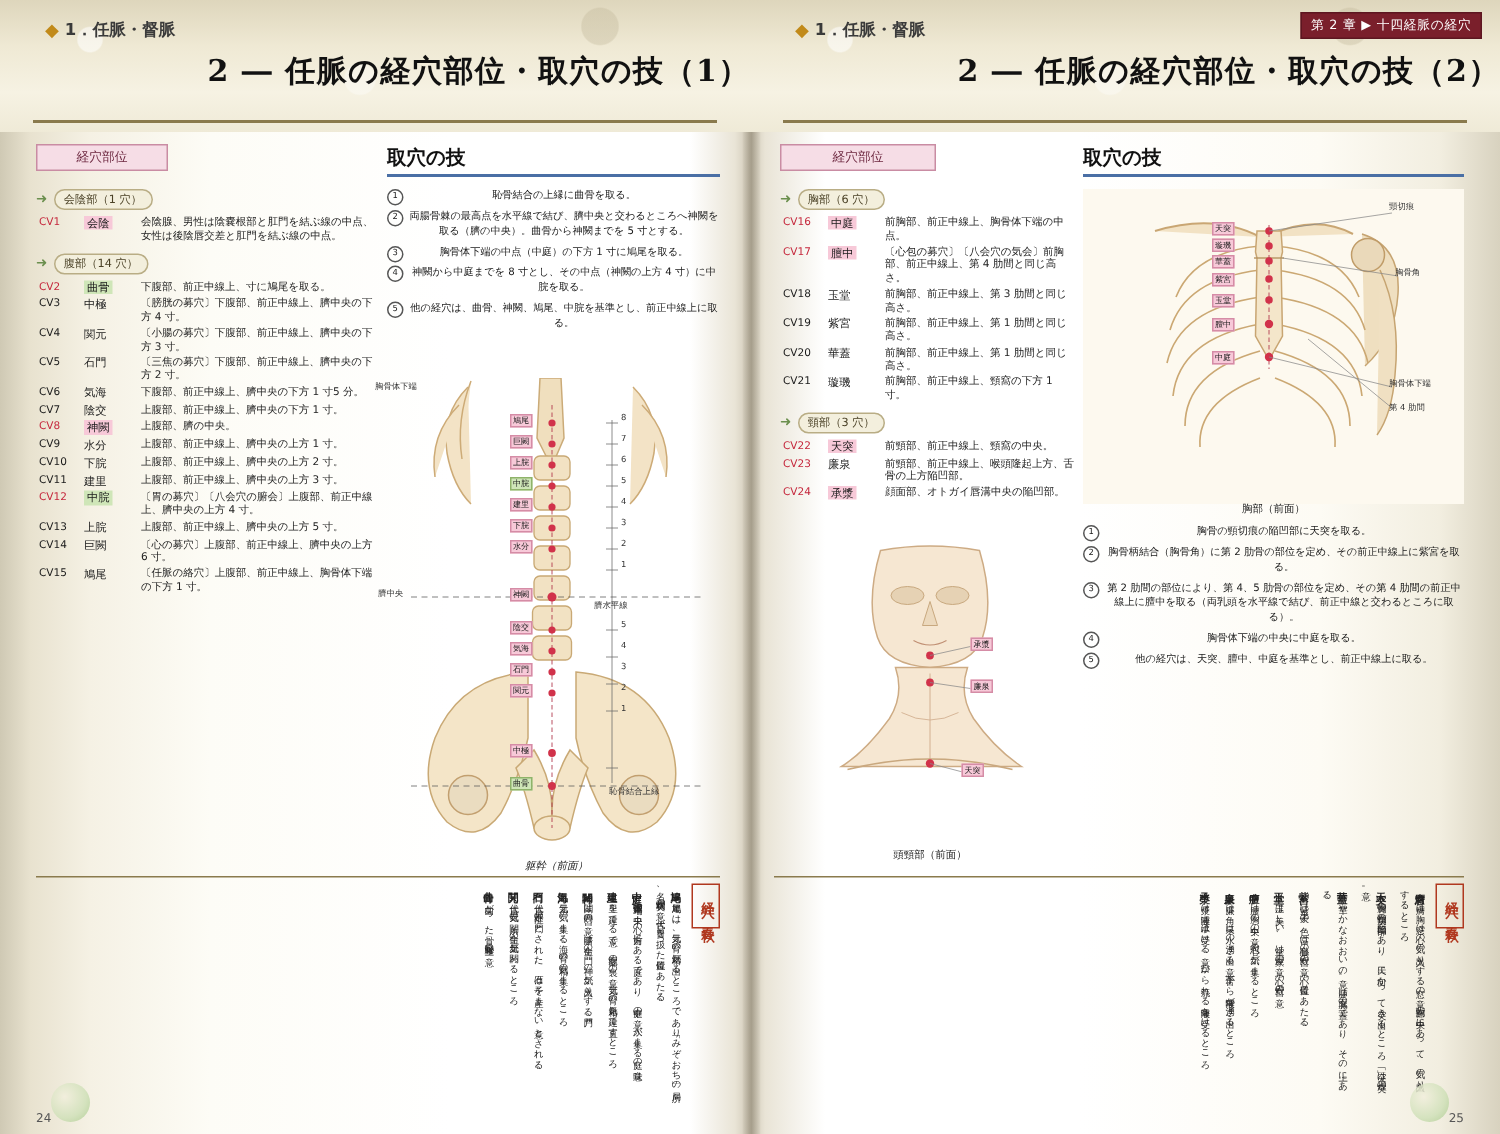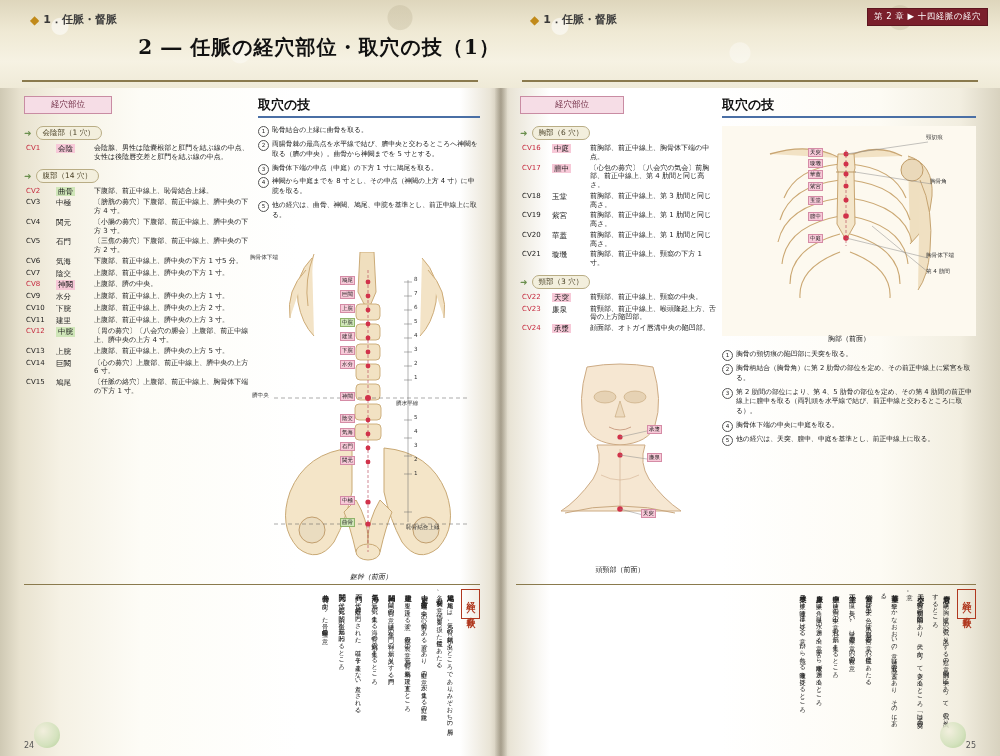--- a/index.html
+++ b/index.html
@@ -53,21 +53,21 @@
   table.pts{border-collapse:collapse;width:100%;}
   table.pts td{vertical-align:top;padding:1px 2px;font-size:7px;line-height:1.25;}
   td.cvid{width:26px;white-space:nowrap;font-size:7.5px;}
   td.cvname{width:34px;white-space:nowrap;}
   .nm{display:inline-block;font-size:7.5px;}
   .nm.pink{background:#f7c9d8;padding:0 2px;}
   .nm.green{background:#cfe6b8;padding:0 2px;}
   .red{color:#c5283d;}
   td.desc{font-size:6.6px;line-height:1.3;color:#222;}
 
-  ol.steps{margin:4px 0 0 0;padding:0;list-style:none;counter-reset:s;}
+  ol.steps{margin:4px 0 0 0;padding:0;list-style:none;counter-reset:s;text-align:center;}
   ol.steps li{position:relative;padding-left:14px;margin-bottom:4px;font-size:6.8px;line-height:1.45;}
   ol.steps li:before{counter-increment:s;content:counter(s);
      position:absolute;left:0;top:0;width:9px;height:9px;line-height:9px;text-align:center;
      border:1px solid #555;border-radius:50%;font-size:5.6px;}
 
   
   .figcap{text-align:center;font-size:7px;margin-top:2px;color:#222;}
   .fig{position:relative;}
   .fig svg{display:block;}
   .lbl{position:absolute;font-size:5.6px;color:#333;white-space:nowrap;}
@@ -128,21 +128,21 @@
 
       <div class="grpline">
         <span class="arrow">➜</span>
         <span class="pill">腹部（14 穴）</span>
       </div>
       <table class="pts">
         <tbody>
             <tr>
           <td class="cvid red">CV2</td>
           <td class="cvname"><span class="nm green">曲骨</span></td>
-          <td class="desc">下腹部、前正中線上、恥骨結合上縁。</td>
+          <td class="desc">下腹部、前正中線上、寸に鳩尾を取る。</td>
         </tr>
         <tr>
           <td class="cvid">CV3</td>
           <td class="cvname"><span class="nm">中極</span></td>
           <td class="desc">〔膀胱の募穴〕下腹部、前正中線上、臍中央の下方 4 寸。</td>
         </tr>
         <tr>
           <td class="cvid">CV4</td>
           <td class="cvname"><span class="nm">関元</span></td>
           <td class="desc">〔小腸の募穴〕下腹部、前正中線上、臍中央の下方 3 寸。</td>
@@ -370,20 +370,21 @@
     <div class="folio folioL">24</div>
   </div>
 
   <div class="page right">
     <div class="topband textured"></div>
     <div class="ribbon">
       <span class="mark">◆</span>
       <span class="t">1．任脈・督脈</span>
     </div>
     <div class="chaptag">第 2 章 ▶ 十四経脈の経穴</div>
+    <div class="bigtitle">2 ― 任脈の経穴部位・取穴の技（2）</div>
     <div class="rule"></div>
 
     <div class="colL" style="left:20px;width:200px;">
       <div class="sechead wide">経穴部位</div>
 
       <div class="grpline">
         <span class="arrow">➜</span>
         <span class="pill">胸部（6 穴）</span>
       </div>
       <table class="pts">

